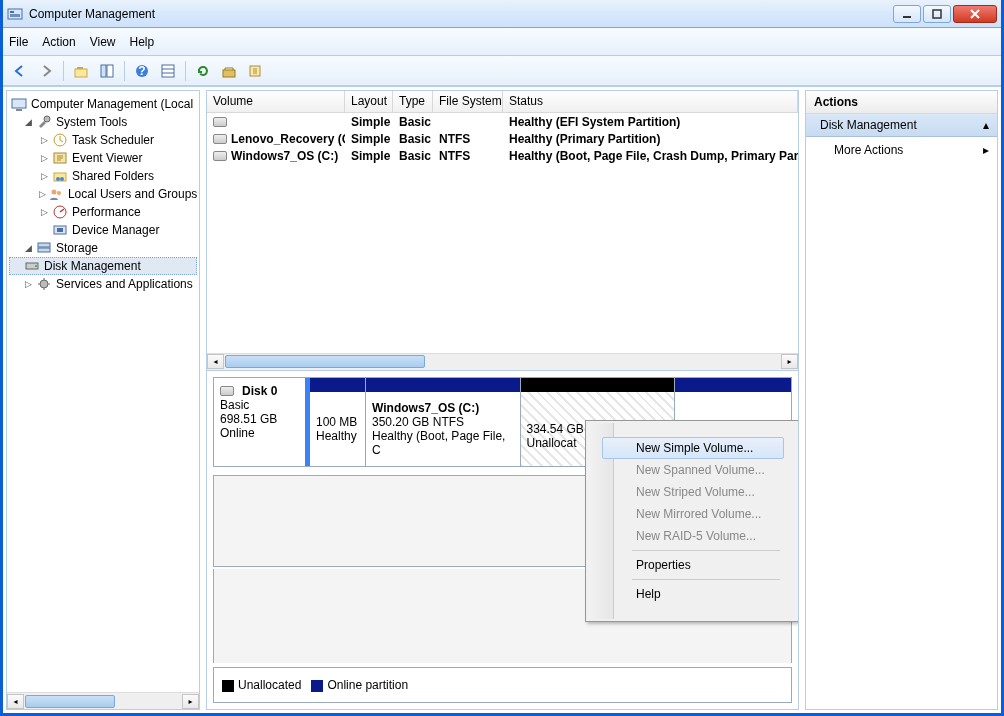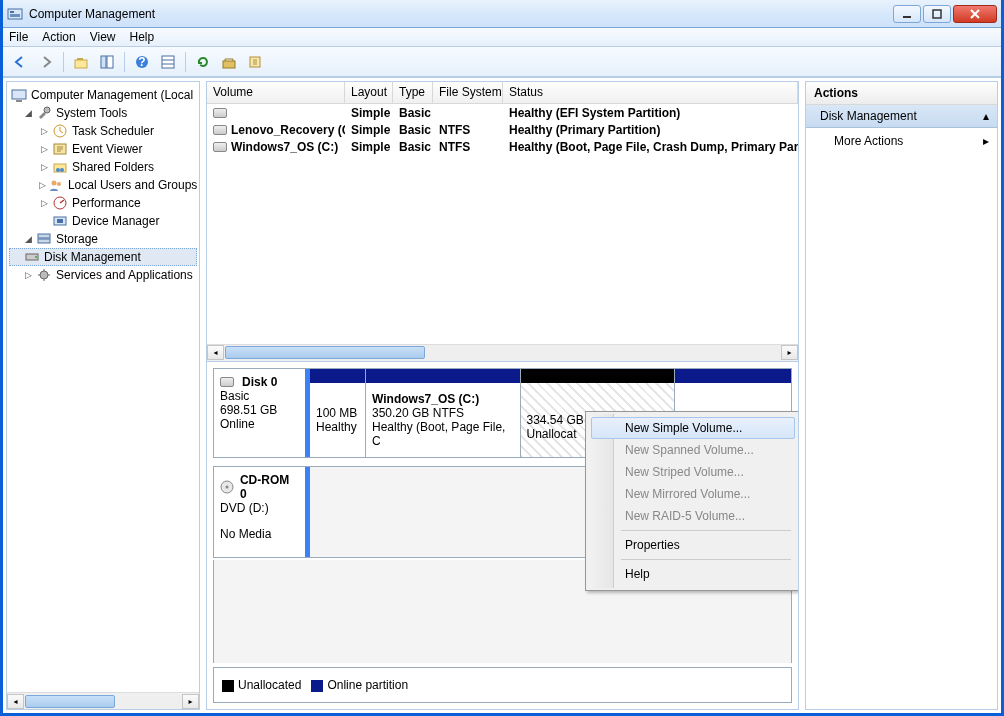--- a/index.html
+++ b/index.html
@@ -4,21 +4,21 @@
 <style>
 * { box-sizing: border-box; font-family: "Segoe UI", Tahoma, sans-serif; font-size: 12px; }
 body { margin: 0; padding: 0; background: #fff; }
 .window { width: 1004px; height: 716px; border: 3px solid #0a5fd8; border-top: none; display: flex; flex-direction: column; }
 .titlebar { height: 28px; background: linear-gradient(to bottom, #e9f2fc 0%, #d7e8fb 50%, #cde1fa 100%); border-bottom: 1px solid #7ba8d8; display: flex; align-items: center; padding: 0 4px; }
 .titlebar-icon { width: 16px; height: 16px; margin-right: 6px; display: inline-flex; align-items: center; justify-content: center; }
 .titlebar-text { flex: 1; color: #000; }
 .winbtns { display: flex; gap: 2px; }
 .winbtn { width: 28px; height: 18px; border: 1px solid #7ba8d8; border-radius: 3px; display: flex; align-items: center; justify-content: center; background: linear-gradient(#f3f8fe, #d6e6fa); }
 .winbtn.close { width: 44px; background: linear-gradient(#f07a6f, #d13a23); border-color: #a02b18; color: #fff; font-weight: bold; }
-.menubar { height: 19px; background: linear-gradient(#f7fbff, #e6f0fb); border-bottom: 1px solid #b7cde8; display: flex; align-items: center; padding: 0 6px; gap: 14px; }
+.menubar { height: 28px; background: linear-gradient(#f7fbff, #e6f0fb); border-bottom: 1px solid #b7cde8; display: flex; align-items: center; padding: 0 6px; gap: 14px; }
 .menubar span { cursor: default; }
 .toolbar { height: 30px; background: linear-gradient(#f7fbff, #e6f0fb); border-bottom: 1px solid #b7cde8; display: flex; align-items: center; padding: 2px 6px; gap: 4px; }
 .tbtn { width: 22px; height: 22px; display: flex; align-items: center; justify-content: center; border: 1px solid transparent; }
 .tsep { width: 1px; height: 20px; background: #b7cde8; margin: 0 2px; }
 .content { flex: 1; display: flex; border-top: 1px solid #b7cde8; min-height: 0; }
 .pane { border: 1px solid #b7cde8; margin: 3px; background: #fff; display: flex; flex-direction: column; min-height: 0; }
 .tree-pane { width: 194px; overflow: hidden; }
 .tree { padding: 4px 2px; overflow: auto; flex: 1; }
 .tree-item { display: flex; align-items: center; padding: 1px 2px; white-space: nowrap; }
 .tree-item.selected { background: #e0e8f4; border: 1px dotted #7ba8d8; padding: 0 1px; }
@@ -59,21 +59,21 @@
 .dp-body b { font-weight: bold; }
 
 .legend { border: 1px solid #9ab; height: 36px; display: flex; align-items: center; gap: 10px; padding: 0 8px; margin: 4px 6px 6px 6px; }
 .leg-sq { display: inline-block; width: 12px; height: 12px; margin-right: 4px; vertical-align: middle; }
 
 .actions-pane { width: 193px; }
 .actions-header { background: linear-gradient(#fefefe,#ececec); padding: 4px 8px; font-weight: bold; border-bottom: 1px solid #d8d8d8; }
 .actions-sec { background: linear-gradient(#d9e7f6,#c7dbf1); padding: 4px 8px 4px 14px; border-bottom: 1px solid #a7c0dc; display: flex; justify-content: space-between; align-items: center; }
 .actions-item { padding: 6px 8px 6px 28px; display: flex; justify-content: space-between; align-items: center; }
 
-.context-menu { position: absolute; background: #f0f0f0; border: 1px solid #979797; box-shadow: 2px 2px 3px rgba(0,0,0,0.25); padding: 5px; width: 216px; z-index: 100; }
+.context-menu { position: absolute; background: #f0f0f0; border: 1px solid #979797; box-shadow: 2px 2px 3px rgba(0,0,0,0.25); padding: 16px; width: 216px; z-index: 100; }
 .cm-left { position: absolute; left: 2px; top: 2px; bottom: 2px; width: 26px; background: linear-gradient(to right,#f2f2f2,#e6e6e6); border-right: 1px solid #ccc; }
 .cm-item { position: relative; padding: 4px 10px 4px 34px; }
 .cm-item.hl { background: linear-gradient(#e8f0fb,#d6e6f9); border: 1px solid #a7c7ea; border-radius: 2px; padding: 3px 9px 3px 33px; }
 .cm-item.disabled { color: #888; }
 .cm-sep { height: 1px; background: #ccc; margin: 3px 4px 3px 30px; }
 
 svg { display: block; }
 .vol-ico { width: 14px; height: 10px; border: 1px solid #888; border-radius: 2px; background: linear-gradient(#eee,#ccc); display: inline-block; vertical-align: middle; margin-right: 4px; }
 </style>
 </head>
@@ -381,32 +381,20 @@
             <div class="dp" style="width:116px;border-right:none">
               <div class="dp-head"></div>
               <div class="dp-body">
                 <b>Lenovo_Recovery</b>
               </div>
             </div>
           </div>
         </div>
 
         <div class="disk-row" style="height:92px">
-          <div class="disk-label">
-            <div style="display:flex;align-items:center;gap:4px">
-                <svg width="16" height="14">
-                  <circle cx="7" cy="7" r="6" fill="#e8e8e8" stroke="#888"></circle>
-                  <circle cx="7" cy="7" r="1.5" fill="#888"></circle>
-                </svg>
-                <span class="dname">CD-ROM 0</span>
-              </div>
-            <div>DVD (D:)</div>
-            <div style="height:12px"></div>
-            <div>No Media</div>
-          </div>
           <div class="disk-parts" style="background:#f4f4f4"></div>
         </div>
 
         <div style="flex:1;background:#f4f4f4;margin:0 6px;border:1px solid #9ab;border-top:none;border-bottom:none"></div>
 
         <div class="legend">
           <span><span class="leg-sq" style="background:#000"></span><span>Unallocated</span></span>
           <span><span class="leg-sq" style="background:#0a1a8a"></span><span>Online partition</span></span>
         </div>
 

